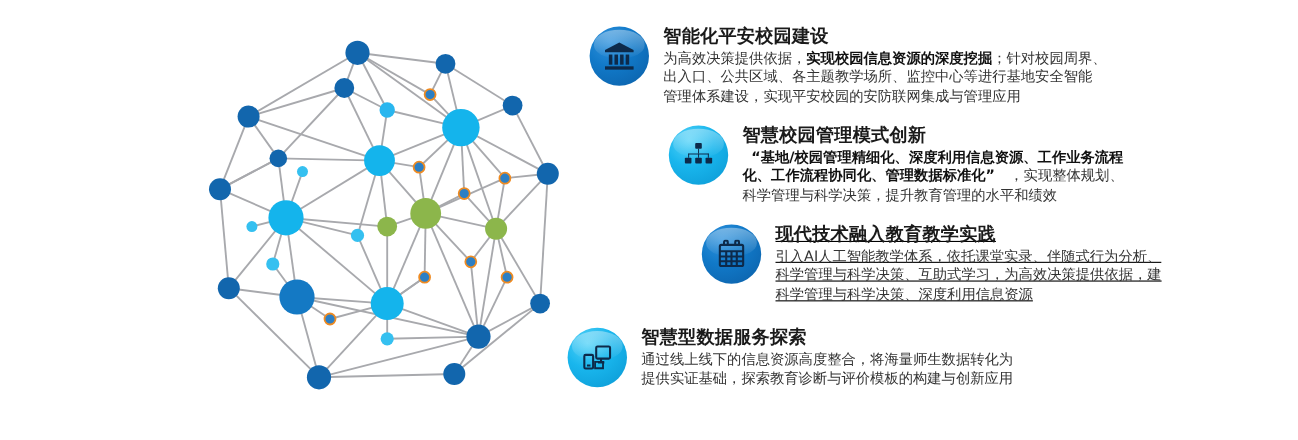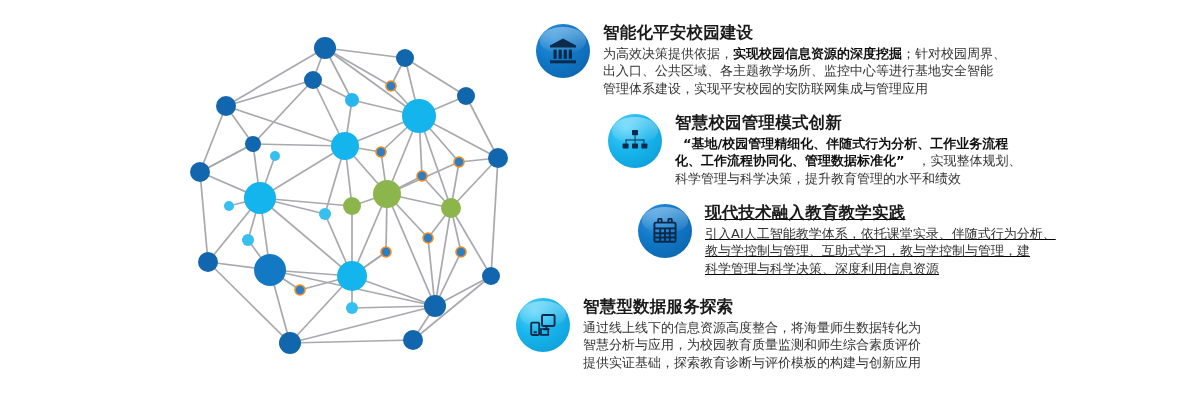--- a/index.html
+++ b/index.html
@@ -260,21 +260,21 @@
       <path d="M4.6 10.5 h18.8 v1 H4.6 z"></path>
       <path d="M4.6 10.8 h0.9 v3.6 h-0.9 z M13.6 10.8 h0.9 v3.6 h-0.9 z M22.5 10.8 h0.9 v3.6 h-0.9 z"></path>
       <rect x="1.6" y="14.4" width="6" height="5.2" rx="0.8"></rect>
       <rect x="11" y="14.4" width="6" height="5.2" rx="0.8"></rect>
       <rect x="20.4" y="14.4" width="6" height="5.2" rx="0.8"></rect>
     </svg>
   </div>
   <div class="block-text">
     <div class="block-title">智慧校园管理模式创新</div>
     <div class="block-lines">
-        <div class="block-line" style="text-indent: 8px;"><b>“基地/校园管理精细化、伴随式行为分析、工作业务流程</b></div>
+        <div class="block-line" style="text-indent: 8px;"><b>“基地/校园管理精细化、深度利用信息资源、工作业务流程</b></div>
         <div class="block-line"><b>化、工作流程协同化、管理数据标准化”</b><span>　，实现整体规划、</span></div>
         <div class="block-line"><span>科学管理与科学决策，提升教育管理的水平和绩效</span></div>
       </div>
   </div>
 </div>
 
 <div class="feature-block" id="block-2">
   <div class="icon-badge badge-dark">
     <span class="gloss"></span>
     <svg width="26" height="26" viewBox="0 0 26 26" fill="none" stroke="#0d2a4a" stroke-width="1.9" aria-hidden="true">
@@ -283,38 +283,37 @@
       <rect x="2.4" y="4.6" width="21.2" height="19.2" rx="1.4"></rect>
       <path d="M2.4 10.4 H23.6"></path>
       <path d="M8.2 10.4 V23.8 M13.0 10.4 V23.8 M17.8 10.4 V23.8"></path>
       <path d="M2.4 15.2 H23.6 M2.4 19.5 H23.6"></path>
     </svg>
   </div>
   <div class="block-text">
     <div class="block-title">现代技术融入教育教学实践</div>
     <div class="block-lines">
         <div class="block-line"><span>引入AI人工智能教学体系，依托课堂实录、伴随式行为分析、</span></div>
-        <div class="block-line"><span>教与学控制与管理、互助式学习，教与学控制与管理，建</span></div>
+        <div class="block-line"><span>科学管理与科学决策、互助式学习，为高效决策提供依据，建</span></div>
         <div class="block-line"><span>科学管理与科学决策、深度利用信息资源</span></div>
       </div>
   </div>
 </div>
 
 <div class="feature-block" id="block-3">
   <div class="icon-badge badge-cyan">
     <span class="gloss"></span>
     <svg width="28" height="24" viewBox="0 0 28 24" fill="none" stroke="#0d2a4a" stroke-width="1.9" aria-hidden="true">
       <rect x="13.0" y="2.0" width="12.6" height="11.0" rx="1.2"></rect>
       <path d="M17.4 13.0 v3.0 M14.6 16.4 h5.8"></path>
       <rect x="2.2" y="9.6" width="8.0" height="12.4" rx="1.2"></rect>
       <path d="M4.6 19.2 h3.2"></path>
       <path d="M12.0 16.0 h7.2 v5.8 h-7.2 z" stroke-width="1.7"></path>
     </svg>
   </div>
   <div class="block-text">
     <div class="block-title">智慧型数据服务探索</div>
     <div class="block-lines">
         <div class="block-line"><span>通过线上线下的信息资源高度整合，将海量师生数据转化为</span></div>
-        <div class="block-line"><span>智慧分析与应用，为校园教育质量监测和师生综合素质评价</span></div>
         <div class="block-line"><span>提供实证基础，探索教育诊断与评价模板的构建与创新应用</span></div>
       </div>
   </div>
 </div>
 
 </body></html>

